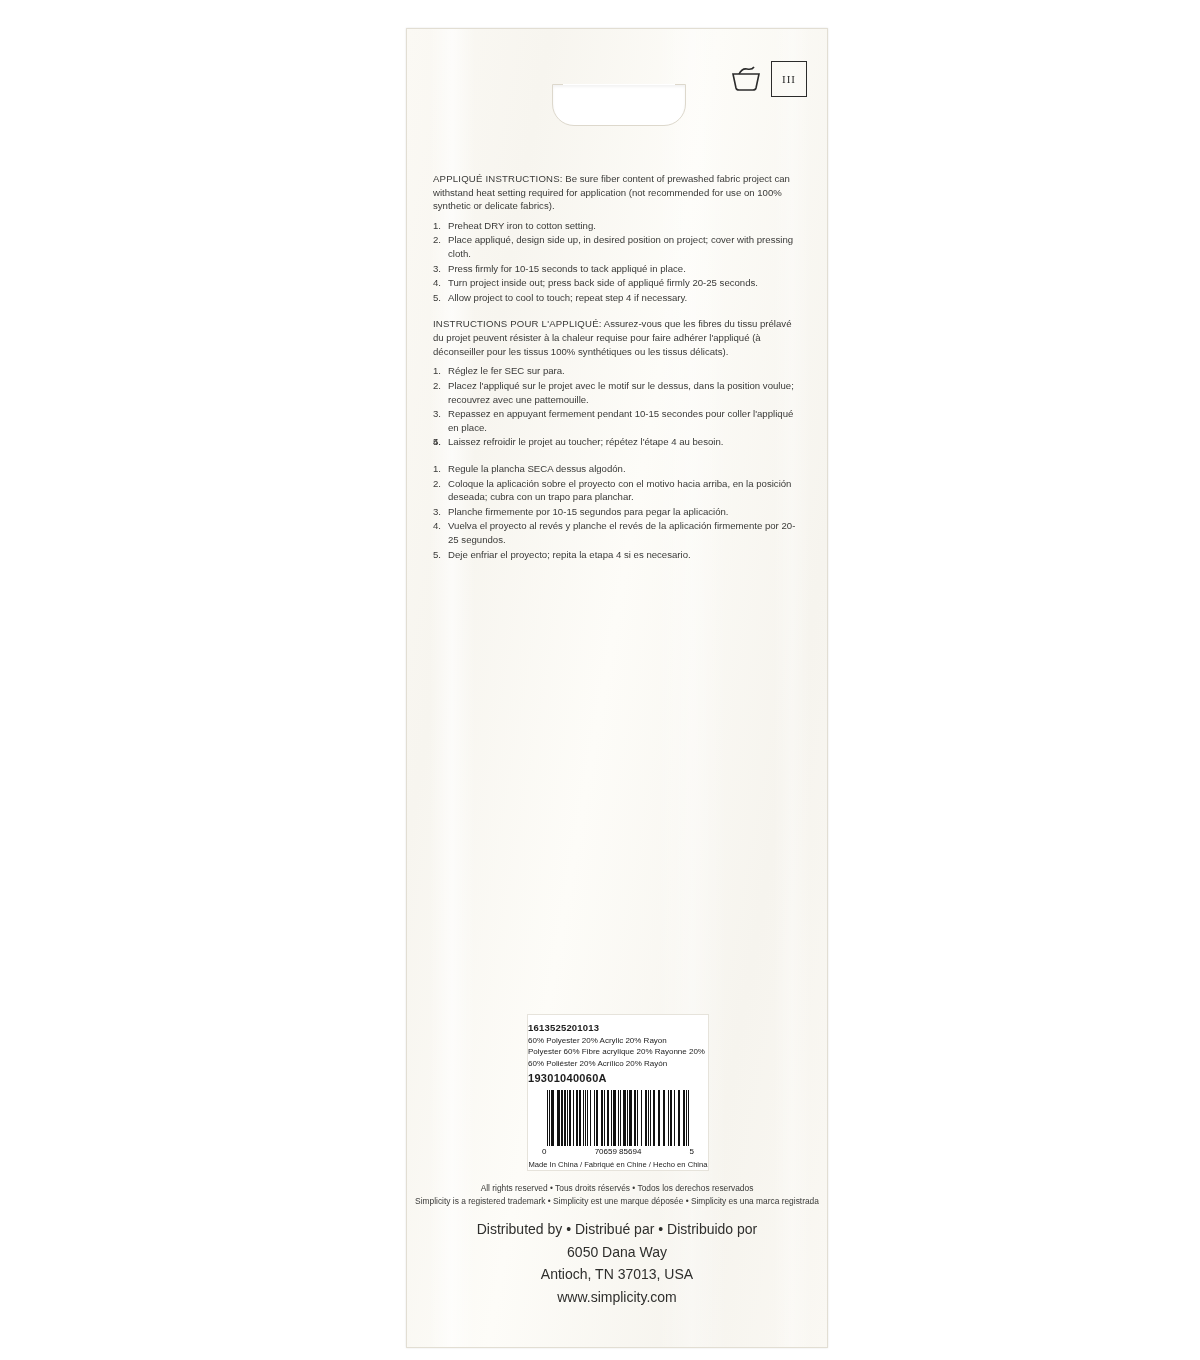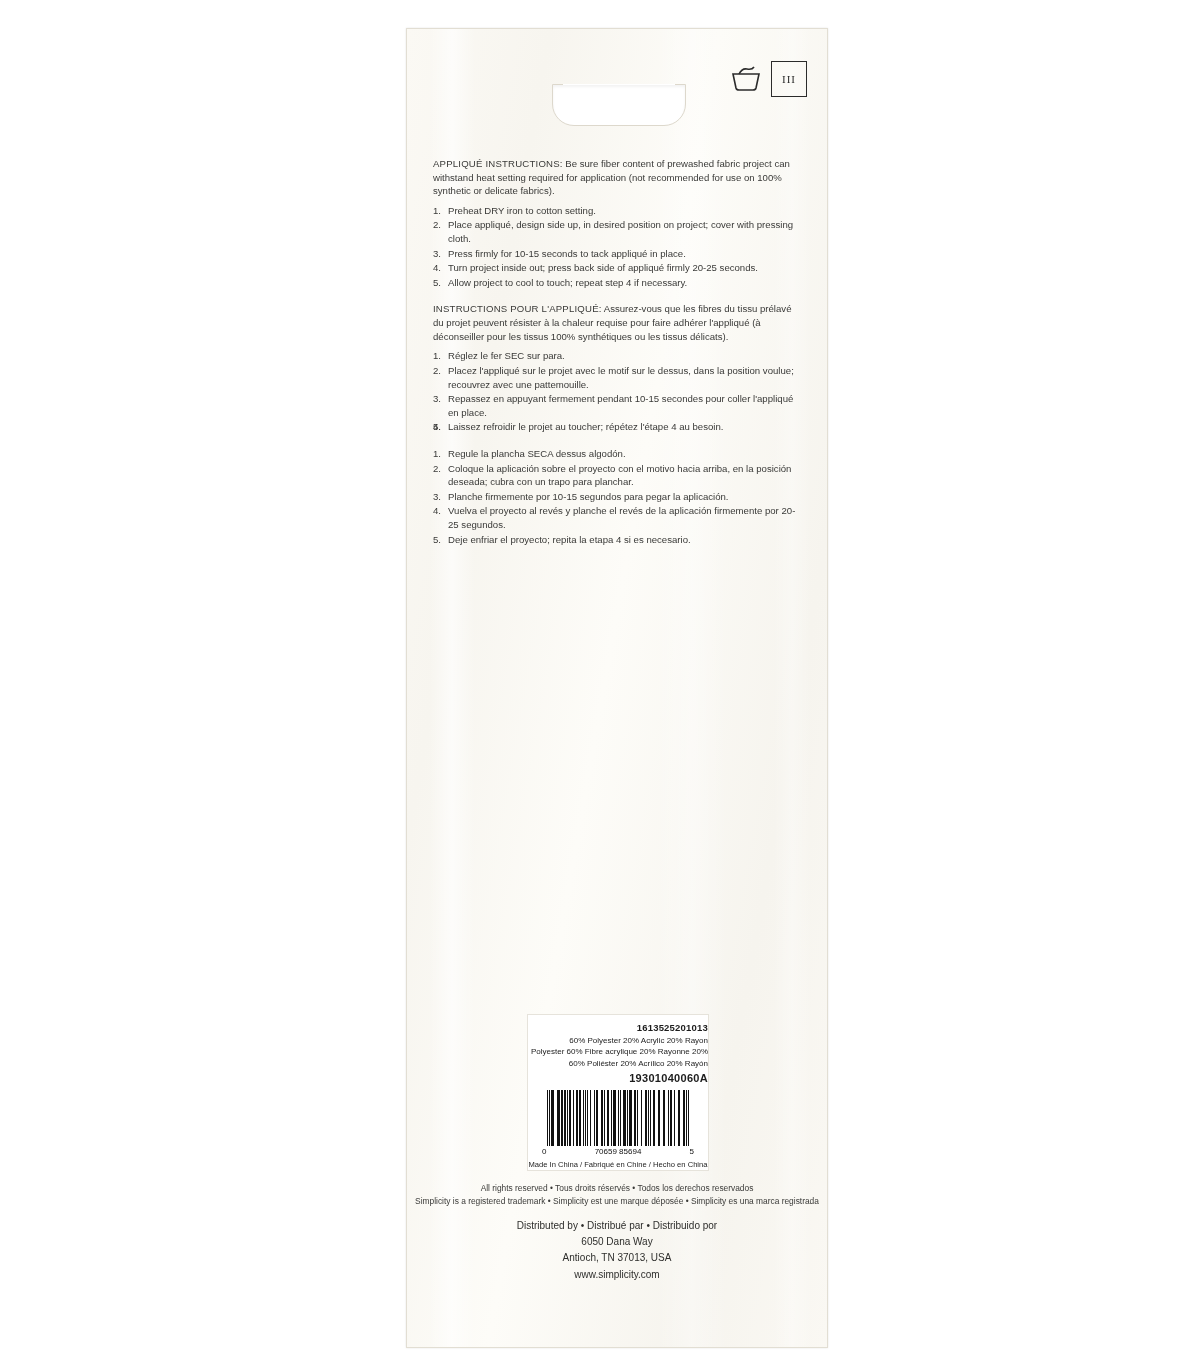--- a/index.html
+++ b/index.html
@@ -86,21 +86,21 @@
     font-size: 11px;
     letter-spacing: 1px;
     color: #2b2b2b;
     font-family: "Liberation Serif", serif;
   }
 
   
   #instructions {
     position: absolute;
     left: 26px;
-    top: 128px;
+    top: 143px;
     width: 368px;
     color: #3a3a38;
     font-size: 9.6px;
     line-height: 1.42;
     font-family: "Liberation Sans", sans-serif;
   }
   .sect { margin-bottom: 13px; }
   .sect-head {
     margin-bottom: 6px;
   }
@@ -127,21 +127,21 @@
   #label {
     position: absolute;
     left: 120px;
     top: 985px;
     width: 180px;
     height: 155px;
     background: #ffffff;
     border: 1px solid #e6e3db;
   }
   #label-text {
-    text-align: right;
+    text-align: left;
     padding-top: 6px;
     color: #1d1d1d;
     font-size: 8px;
     line-height: 1.45;
     font-family: "Liberation Sans", sans-serif;
   }
   #label-text .code-top { font-size: 9.5px; font-weight: bold; letter-spacing: .2px; }
   #label-text .code-mid { font-size: 11px; font-weight: bold; letter-spacing: .3px; margin-top: 1px; }
 
   #barcode {
@@ -179,21 +179,21 @@
     right: 0;
     top: 1153px;
     text-align: center;
     color: #3a3a38;
     font-size: 9px;
     line-height: 1.55;
   }
   #footer .small { font-size: 8.4px; }
   #footer .addr {
     margin-top: 10px;
-    font-size: 10px;
+    font-size: 14px;
     line-height: 1.62;
     color: #2e2e2c;
   }
 </style>
 </head>
 <body>
 
 <div id="package">
 
   <div class="sheen a"></div>

